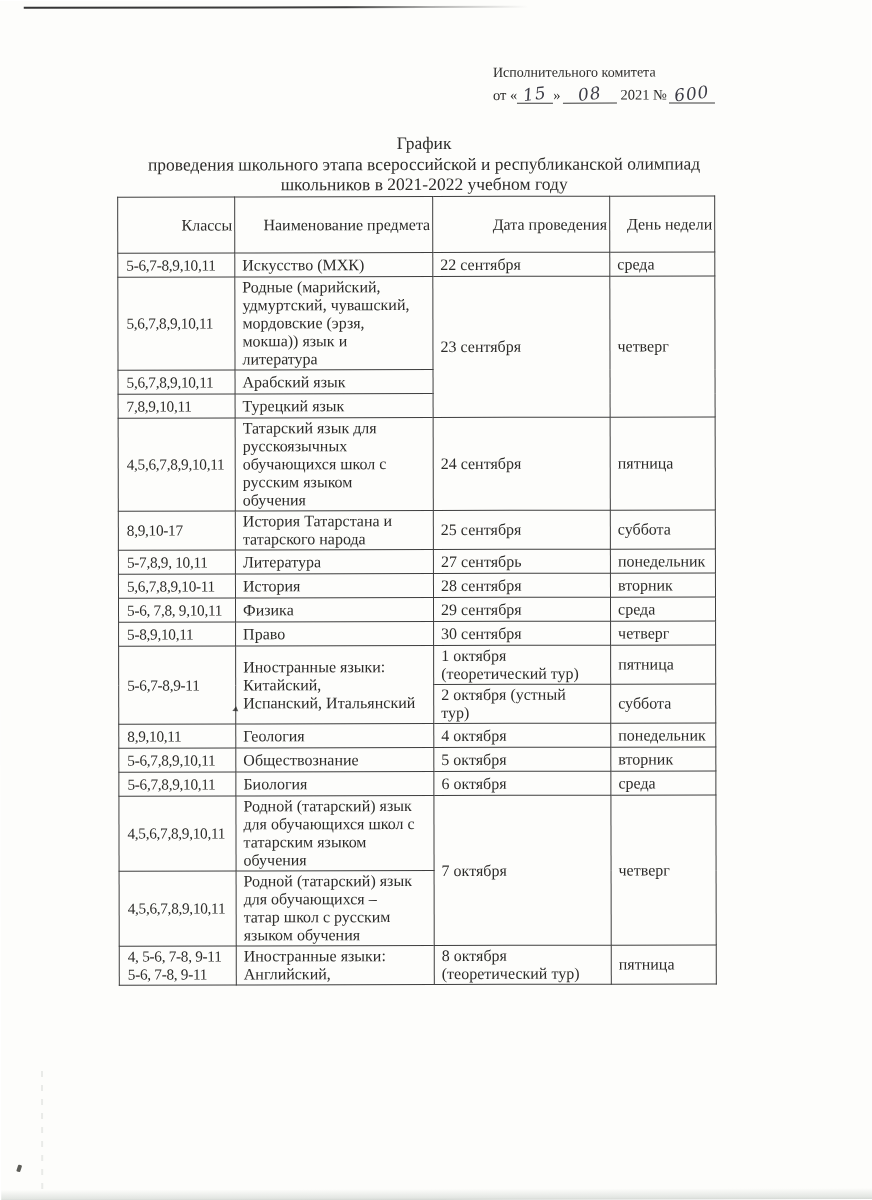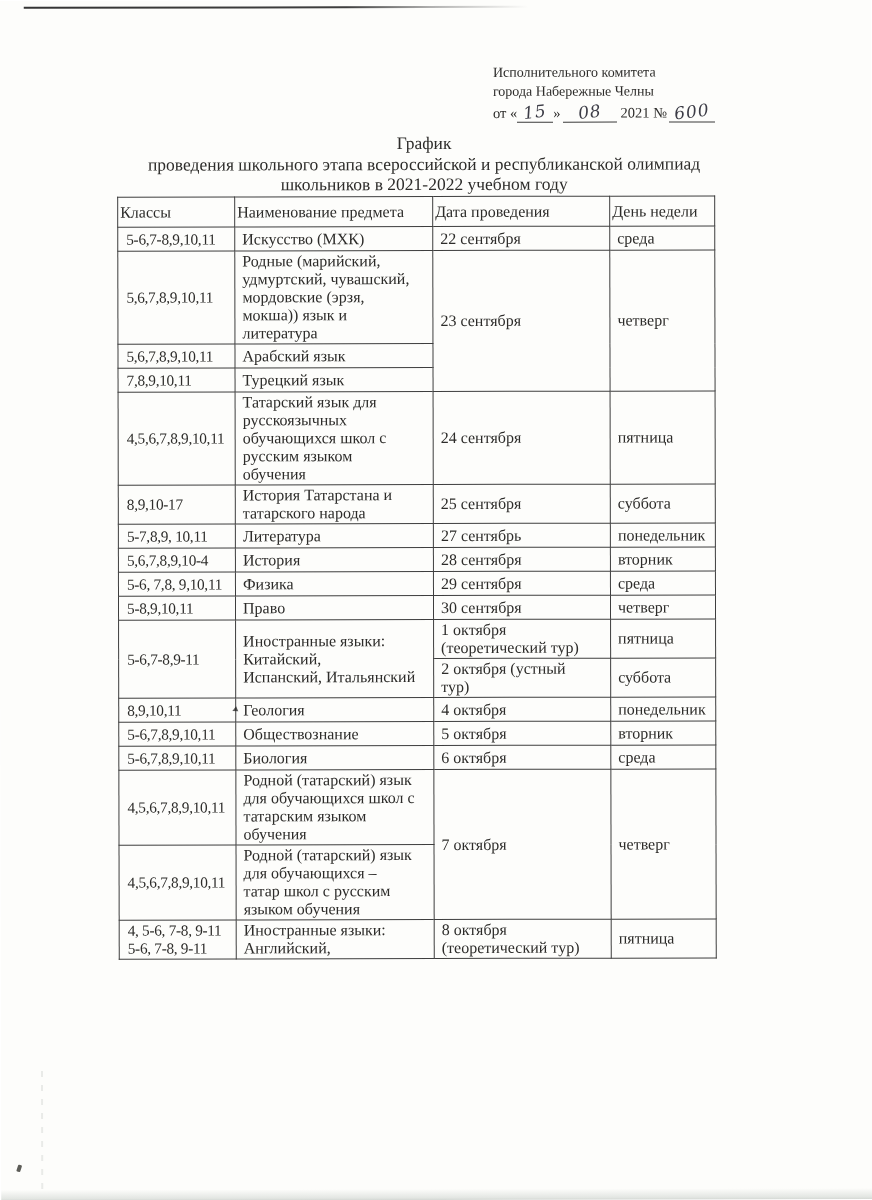--- a/index.html
+++ b/index.html
@@ -51,35 +51,34 @@
   table.schedule{
     position:absolute;left:118px;top:196px;width:597px;
     border-collapse:collapse;table-layout:fixed;
   }
   .schedule th,.schedule td{
     border:1.6px solid var(--border);
     font-size:16px;font-weight:normal;vertical-align:middle;
     padding:1px 4px 1px 7px;line-height:18px;height:21px;
     white-space:pre-line;text-align:left;
   }
-  .schedule th{text-align:left;height:23px;padding:3px 2px;}
+  .schedule th{text-align:right;height:23px;padding:16px 2px;}
   .schedule td[data-name="classes-cell"]{
     font-size:15.3px;letter-spacing:-0.3px;padding:1px 1px 1px 8px;
   }
 </style>
 </head>
 <body>
 
 <div class="paper" data-name="page-scan">
 
   <div class="scan-top-line" data-name="scan-top-line"></div>
 
   <div class="appendix" data-name="appendix-block">
     <div data-name="appendix-line">Исполнительного комитета</div>
-    <div data-name="appendix-line">города Набережные Челны</div>
     <div class="order-line" data-name="order-date-line">
       <span data-name="order-prefix">от «</span><span class="uline u-day" data-name="handwritten-day-field"><span class="hand" data-name="handwritten-day">15</span></span><span data-name="order-close-quote">»</span><span class="uline u-month" data-name="handwritten-month-field"><span class="hand" data-name="handwritten-month">08</span></span><span data-name="order-suffix">2021 №</span><span class="uline u-num" data-name="handwritten-number-field"><span class="hand" data-name="handwritten-number">600</span></span>
     </div>
   </div>
 
   <div class="title" data-name="doc-title">
     <div data-name="title-line-1">График</div>
     <div data-name="title-line-2">проведения школьного этапа всероссийской и республиканской олимпиад</div>
     <div data-name="title-line-3">школьников в 2021-2022 учебном году</div>
   </div>
@@ -141,21 +140,21 @@
           <td data-name="date-cell">25 сентября</td>
           <td data-name="weekday-cell">суббота</td>
         </tr>
         <tr data-name="table-row">
           <td data-name="classes-cell">5-7,8,9, 10,11</td>
           <td data-name="subject-cell">Литература</td>
           <td data-name="date-cell">27 сентябрь</td>
           <td data-name="weekday-cell">понедельник</td>
         </tr>
         <tr data-name="table-row">
-          <td data-name="classes-cell">5,6,7,8,9,10-4</td>
+          <td data-name="classes-cell">5,6,7,8,9,10-11</td>
           <td data-name="subject-cell">История</td>
           <td data-name="date-cell">28 сентября</td>
           <td data-name="weekday-cell">вторник</td>
         </tr>
         <tr data-name="table-row">
           <td data-name="classes-cell">5-6, 7,8, 9,10,11</td>
           <td data-name="subject-cell">Физика</td>
           <td data-name="date-cell">29 сентября</td>
           <td data-name="weekday-cell">среда</td>
         </tr>

